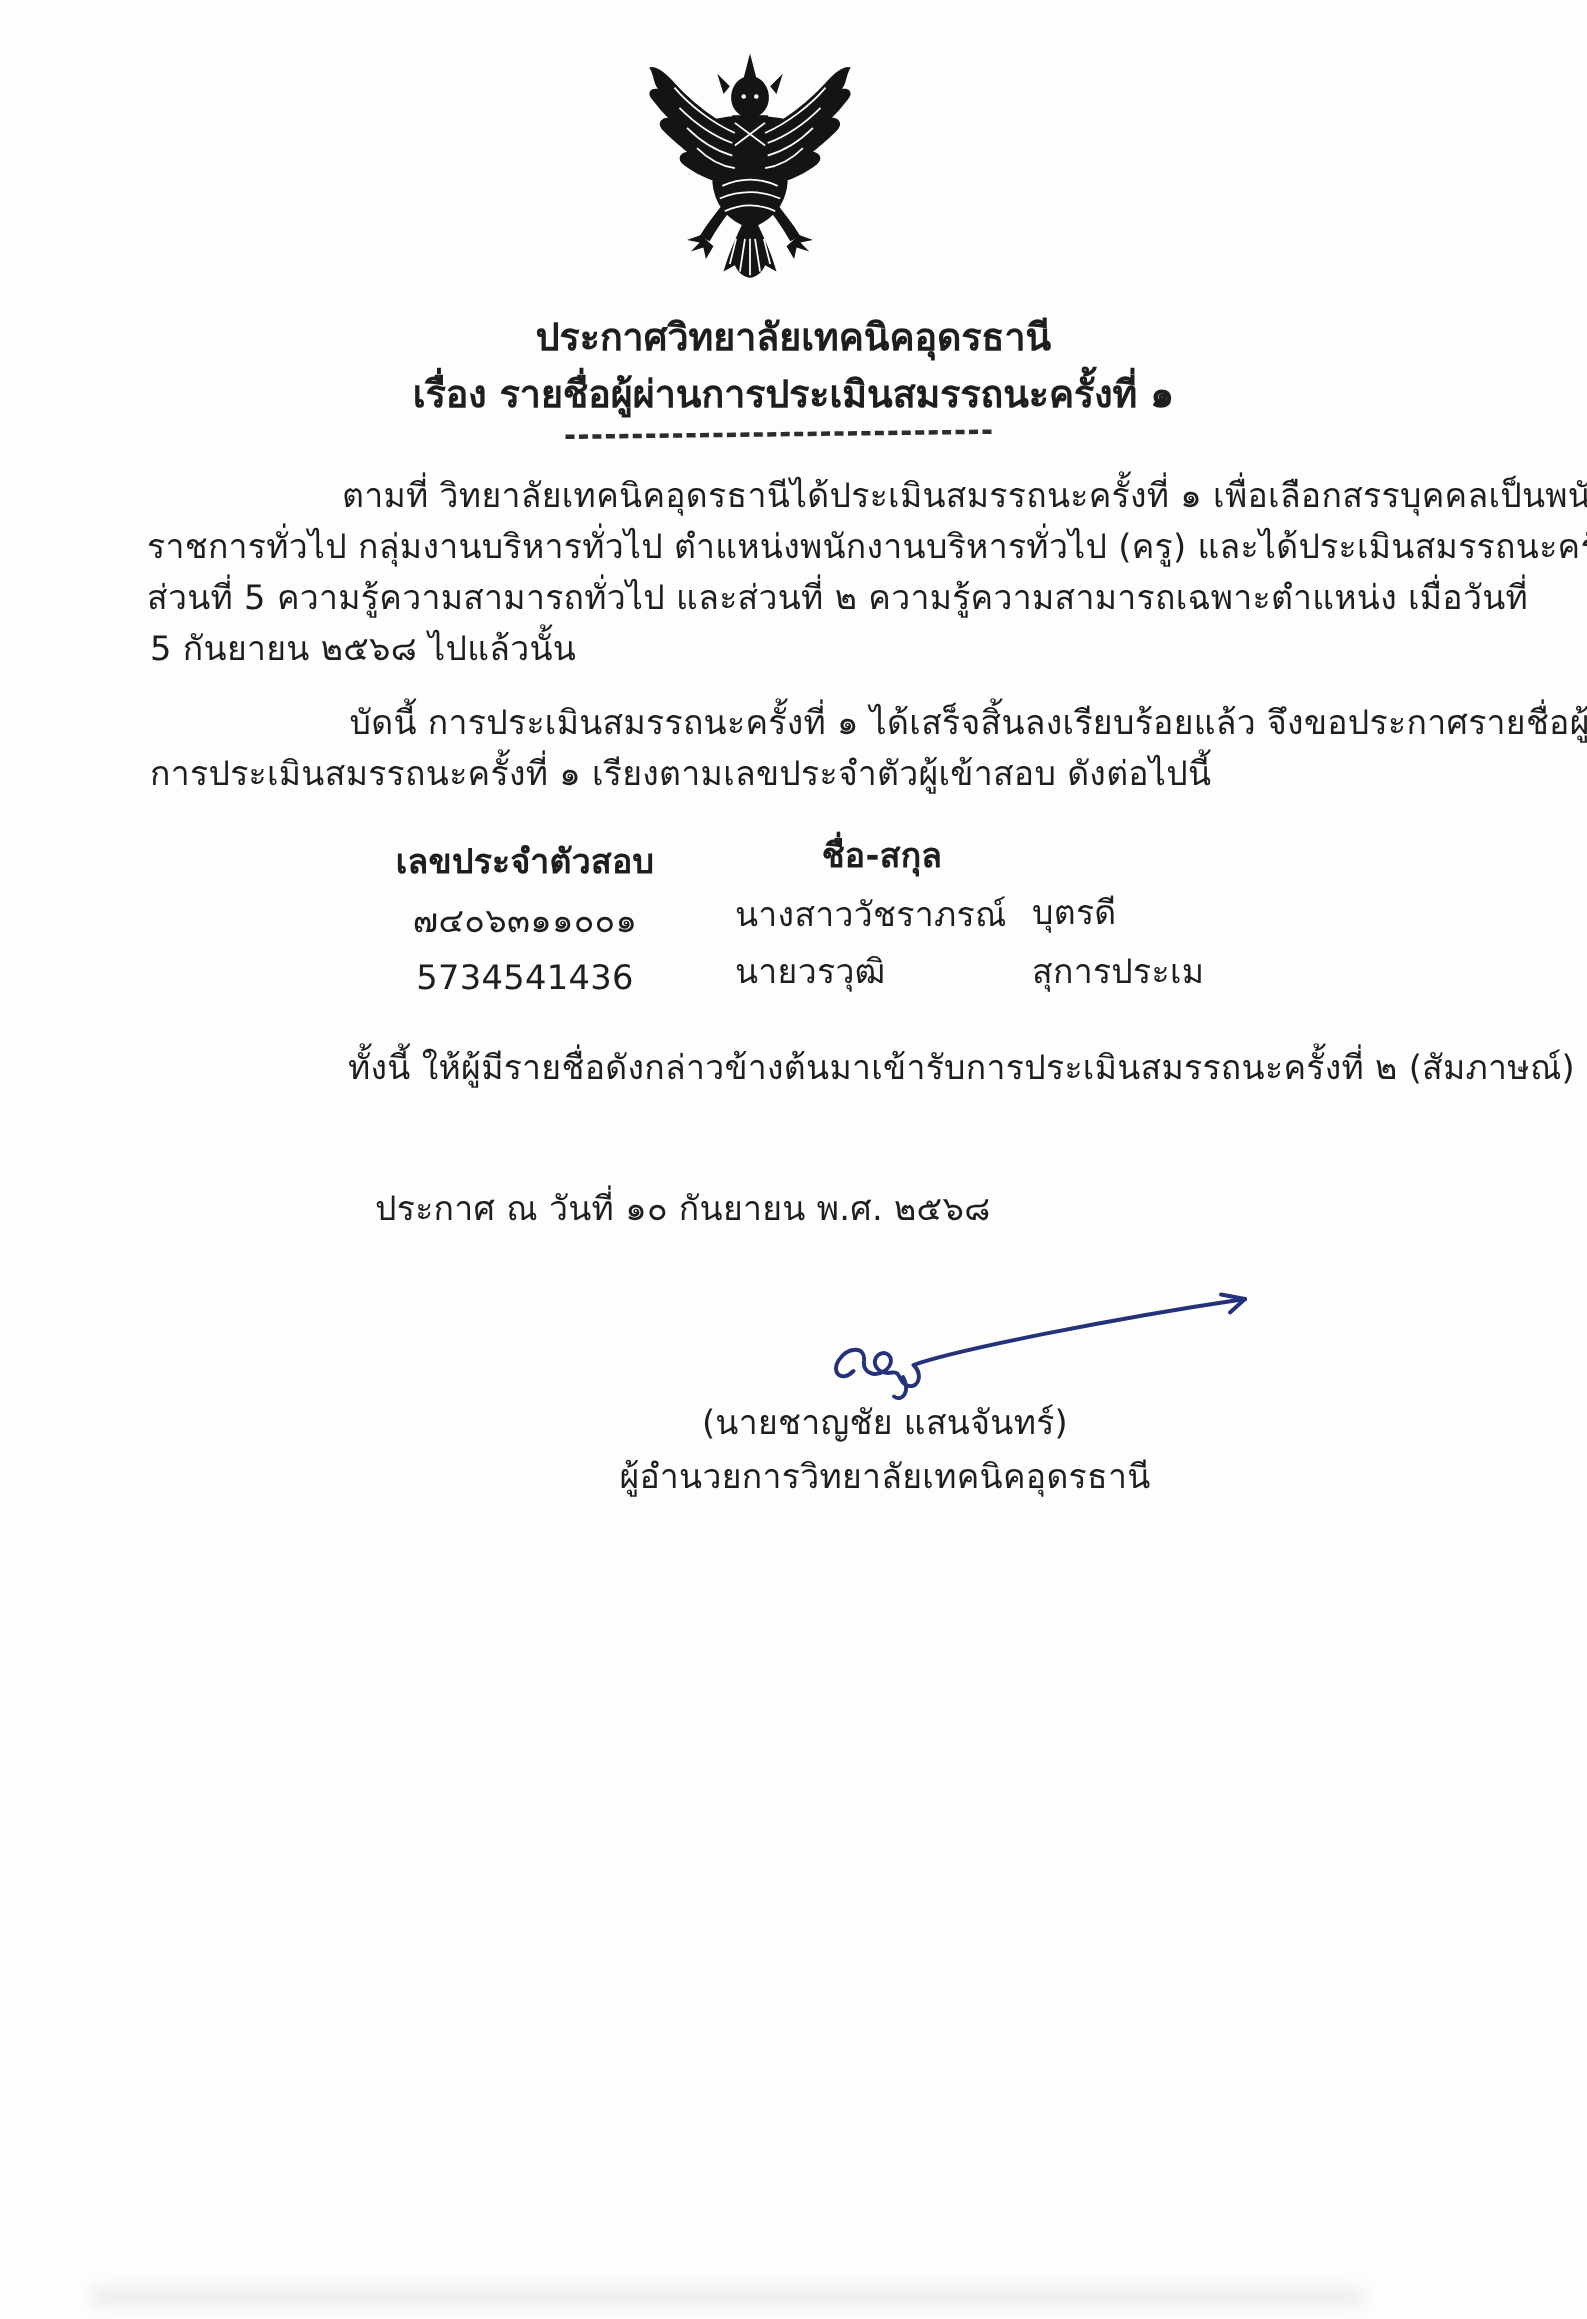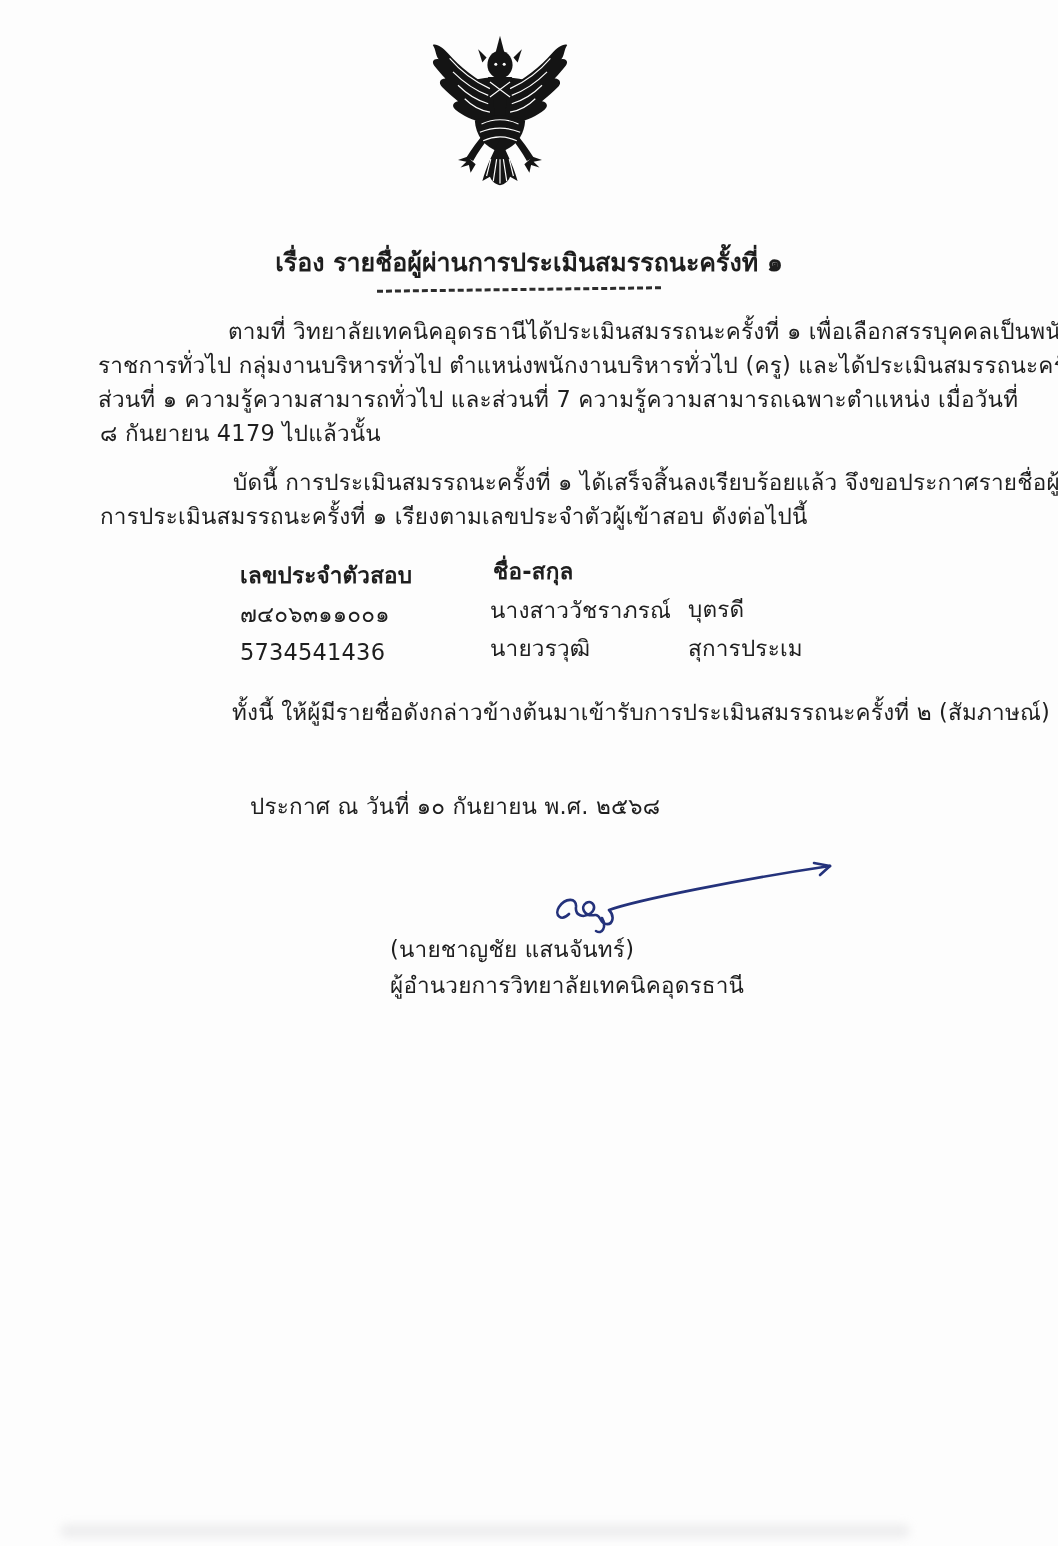--- a/index.html
+++ b/index.html
@@ -12,21 +12,21 @@
     font-family:"DejaVu Sans","Liberation Sans",sans-serif;
     overflow:hidden;
   }
   .tl {                       
     position:absolute;
     white-space:nowrap;
     font-size:22.5px;
     line-height:30px;
     letter-spacing:0.2px;
   }
-  .center { }
+  .center { text-align:center; }
   .bold   { font-weight:bold; }
   .title-line {
     position:absolute; left:0; width:1058px;
     text-align:center; font-size:25px; font-weight:bold;
     white-space:nowrap;
   }
   .divider {
     position:absolute;
     left:377px; top:288px; width:284px; height:0;
     border-bottom:3px dashed #2c2c2c;
@@ -77,27 +77,28 @@
         <path d="M84,170 L89,150 M92,176 L96,150 M100,179 L100,150 M108,176 L104,150 M116,170 L111,150"></path>
         <path d="M78,108 Q100,98 122,108 M76,118 Q100,108 124,118 M80,128 Q100,119 120,128"></path>
       </g>
       <g fill="#fdfdfd">
         <circle cx="95" cy="37" r="1.8"></circle>
         <circle cx="105" cy="37" r="1.8"></circle>
       </g>
     </svg>
   </div>
 
+  <div class="title-line" style="top:204px">ประกาศวิทยาลัยเทคนิคอุดรธานี</div>
   <div class="title-line" style="top:242px">เรื่อง รายชื่อผู้ผ่านการประเมินสมรรถนะครั้งที่ ๑</div>
   <div class="divider"></div>
 
   <div class="tl" style="left:228px; top:316px">ตามที่  วิทยาลัยเทคนิคอุดรธานีได้ประเมินสมรรถนะครั้งที่ ๑ เพื่อเลือกสรรบุคคลเป็นพนักงาน</div>
   <div class="tl" style="left:98px; top:350px">ราชการทั่วไป กลุ่มงานบริหารทั่วไป ตำแหน่งพนักงานบริหารทั่วไป (ครู) และได้ประเมินสมรรถนะครั้งที่ ๑</div>
-  <div class="tl" style="left:98px; top:384px">ส่วนที่ ๑ ความรู้ความสามารถทั่วไป และส่วนที่ 7 ความรู้ความสามารถเฉพาะตำแหน่ง เมื่อวันที่</div>
-  <div class="tl" style="left:100px; top:418px">๘  กันยายน  4179  ไปแล้วนั้น</div>
+  <div class="tl" style="left:98px; top:384px">ส่วนที่ 5 ความรู้ความสามารถทั่วไป และส่วนที่ ๒ ความรู้ความสามารถเฉพาะตำแหน่ง เมื่อวันที่</div>
+  <div class="tl" style="left:100px; top:418px">5  กันยายน  ๒๕๖๘  ไปแล้วนั้น</div>
 
   <div class="tl" style="left:233px; top:467px">บัดนี้ การประเมินสมรรถนะครั้งที่ ๑  ได้เสร็จสิ้นลงเรียบร้อยแล้ว  จึงขอประกาศรายชื่อผู้ผ่าน</div>
   <div class="tl" style="left:100px; top:501px">การประเมินสมรรถนะครั้งที่ ๑ เรียงตามเลขประจำตัวผู้เข้าสอบ ดังต่อไปนี้</div>
 
   <div class="tl bold center" style="left:240px; top:560px; width:220px">เลขประจำตัวสอบ</div>
   <div class="tl bold center" style="left:493px; top:556px; width:190px">ชื่อ-สกุล</div>
 
   <div>
     <div class="tl center" style="left:240px; top:599px; width:220px">๗๔๐๖๓๑๑๐๐๑</div>
     <div class="tl" style="left:490px; top:595px">นางสาววัชราภรณ์</div>

